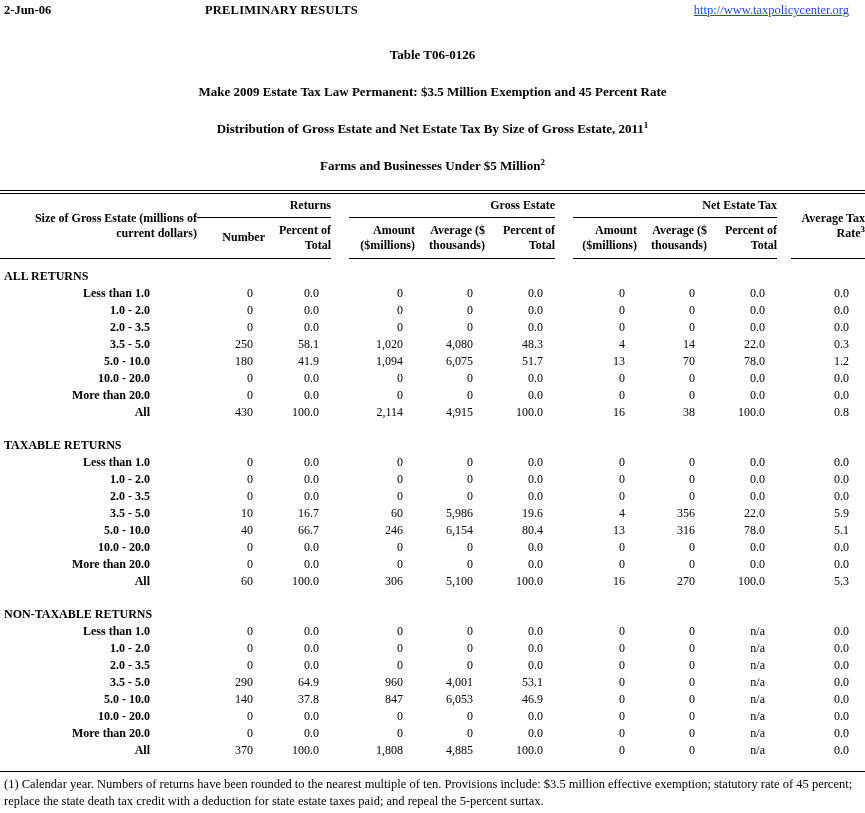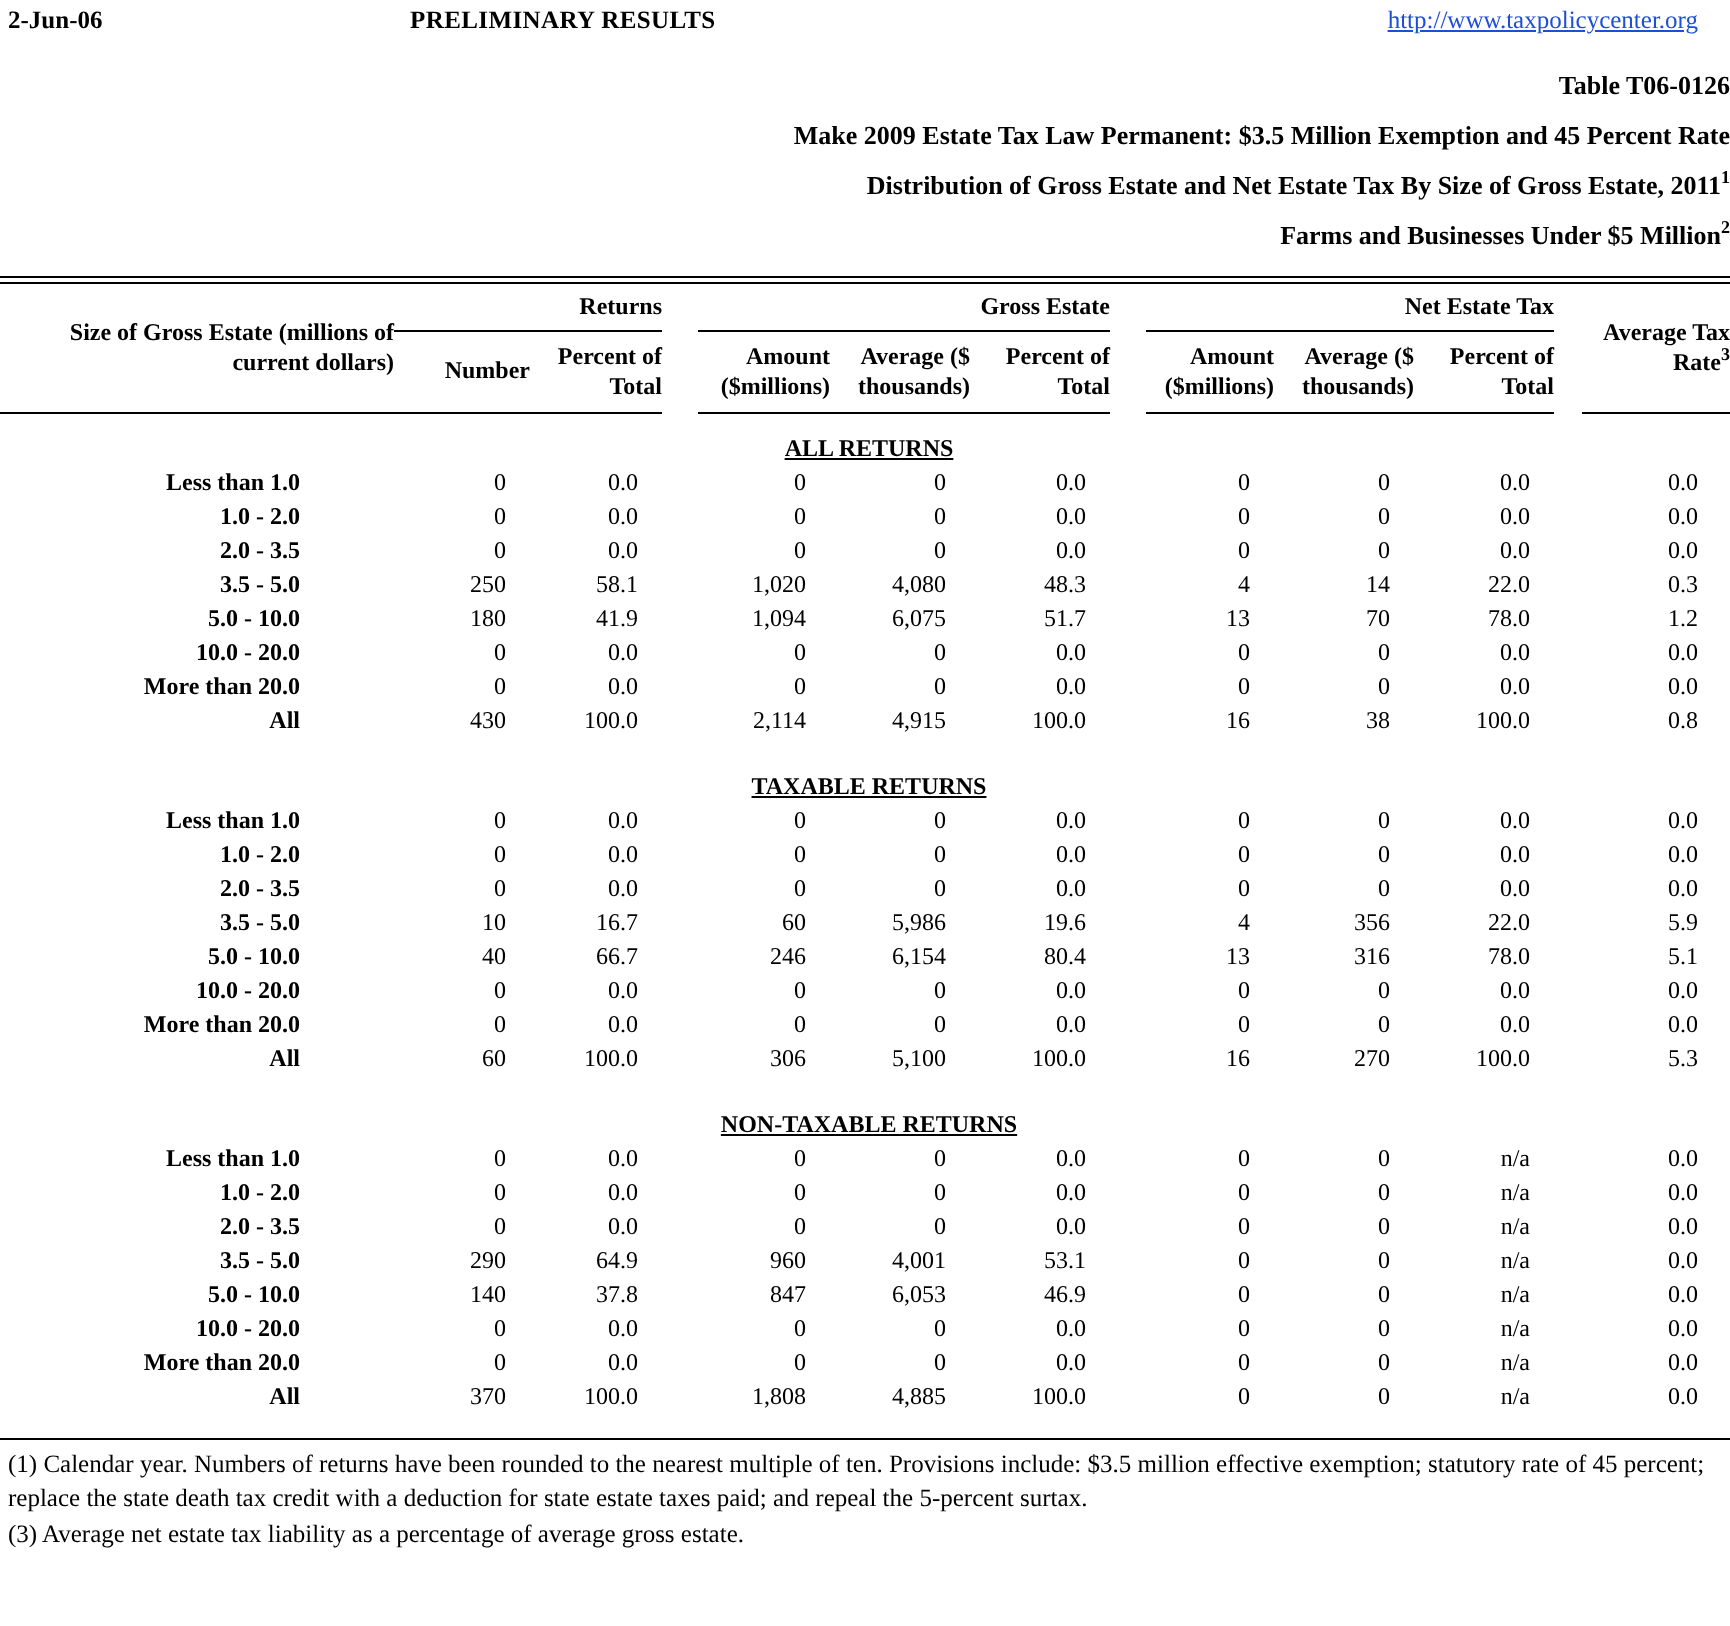--- a/index.html
+++ b/index.html
@@ -29,21 +29,21 @@
   .topbar .url {
     position: absolute; right: 16px; top: 3px;
     font-weight: normal;
     color: #1d4ed8;
     text-decoration: underline;
     cursor: pointer;
   }
 
   
   .titles { text-align: center; font-weight: bold; font-size: 13px; }
-  .titles .t { margin: 0; padding: 0; line-height: 25px; text-align: right; }
+  .titles .t { margin: 12px; padding: 0; line-height: 25px; }
   .titles sup, .rate-head sup { font-size: 9px; vertical-align: super; line-height: 0; }
 
   
   .rule-double {
     height: 2px;
     border-top: 1.5px solid #000;
     border-bottom: 1px solid #000;
     margin-top: 8px;
   }
   .tablewrap { border-bottom: 1px solid #000; padding-bottom: 12px; }
@@ -74,23 +74,22 @@
     line-height: 17px;
     height: 17px;
     white-space: nowrap;
     overflow: hidden;
   }
   tbody td.lbl   { font-weight: bold; padding-right: 47px; }
   tbody td.sp    { padding: 0; }
   tbody td.ratec { padding-right: 16px; }
   tbody tr.section td {
     font-weight: bold;
-    text-align: center;
+    text-align: left;
     padding: 16px 0 0 4px;
-    text-decoration: underline;
   }
   tbody tr.section.first td { padding-top: 9px; }
 
   
   .notes {
     font-size: 12.5px;
     padding: 4px 4px 0 4px;
     line-height: 17.3px;
   }
   .notes div { margin: 0; }

